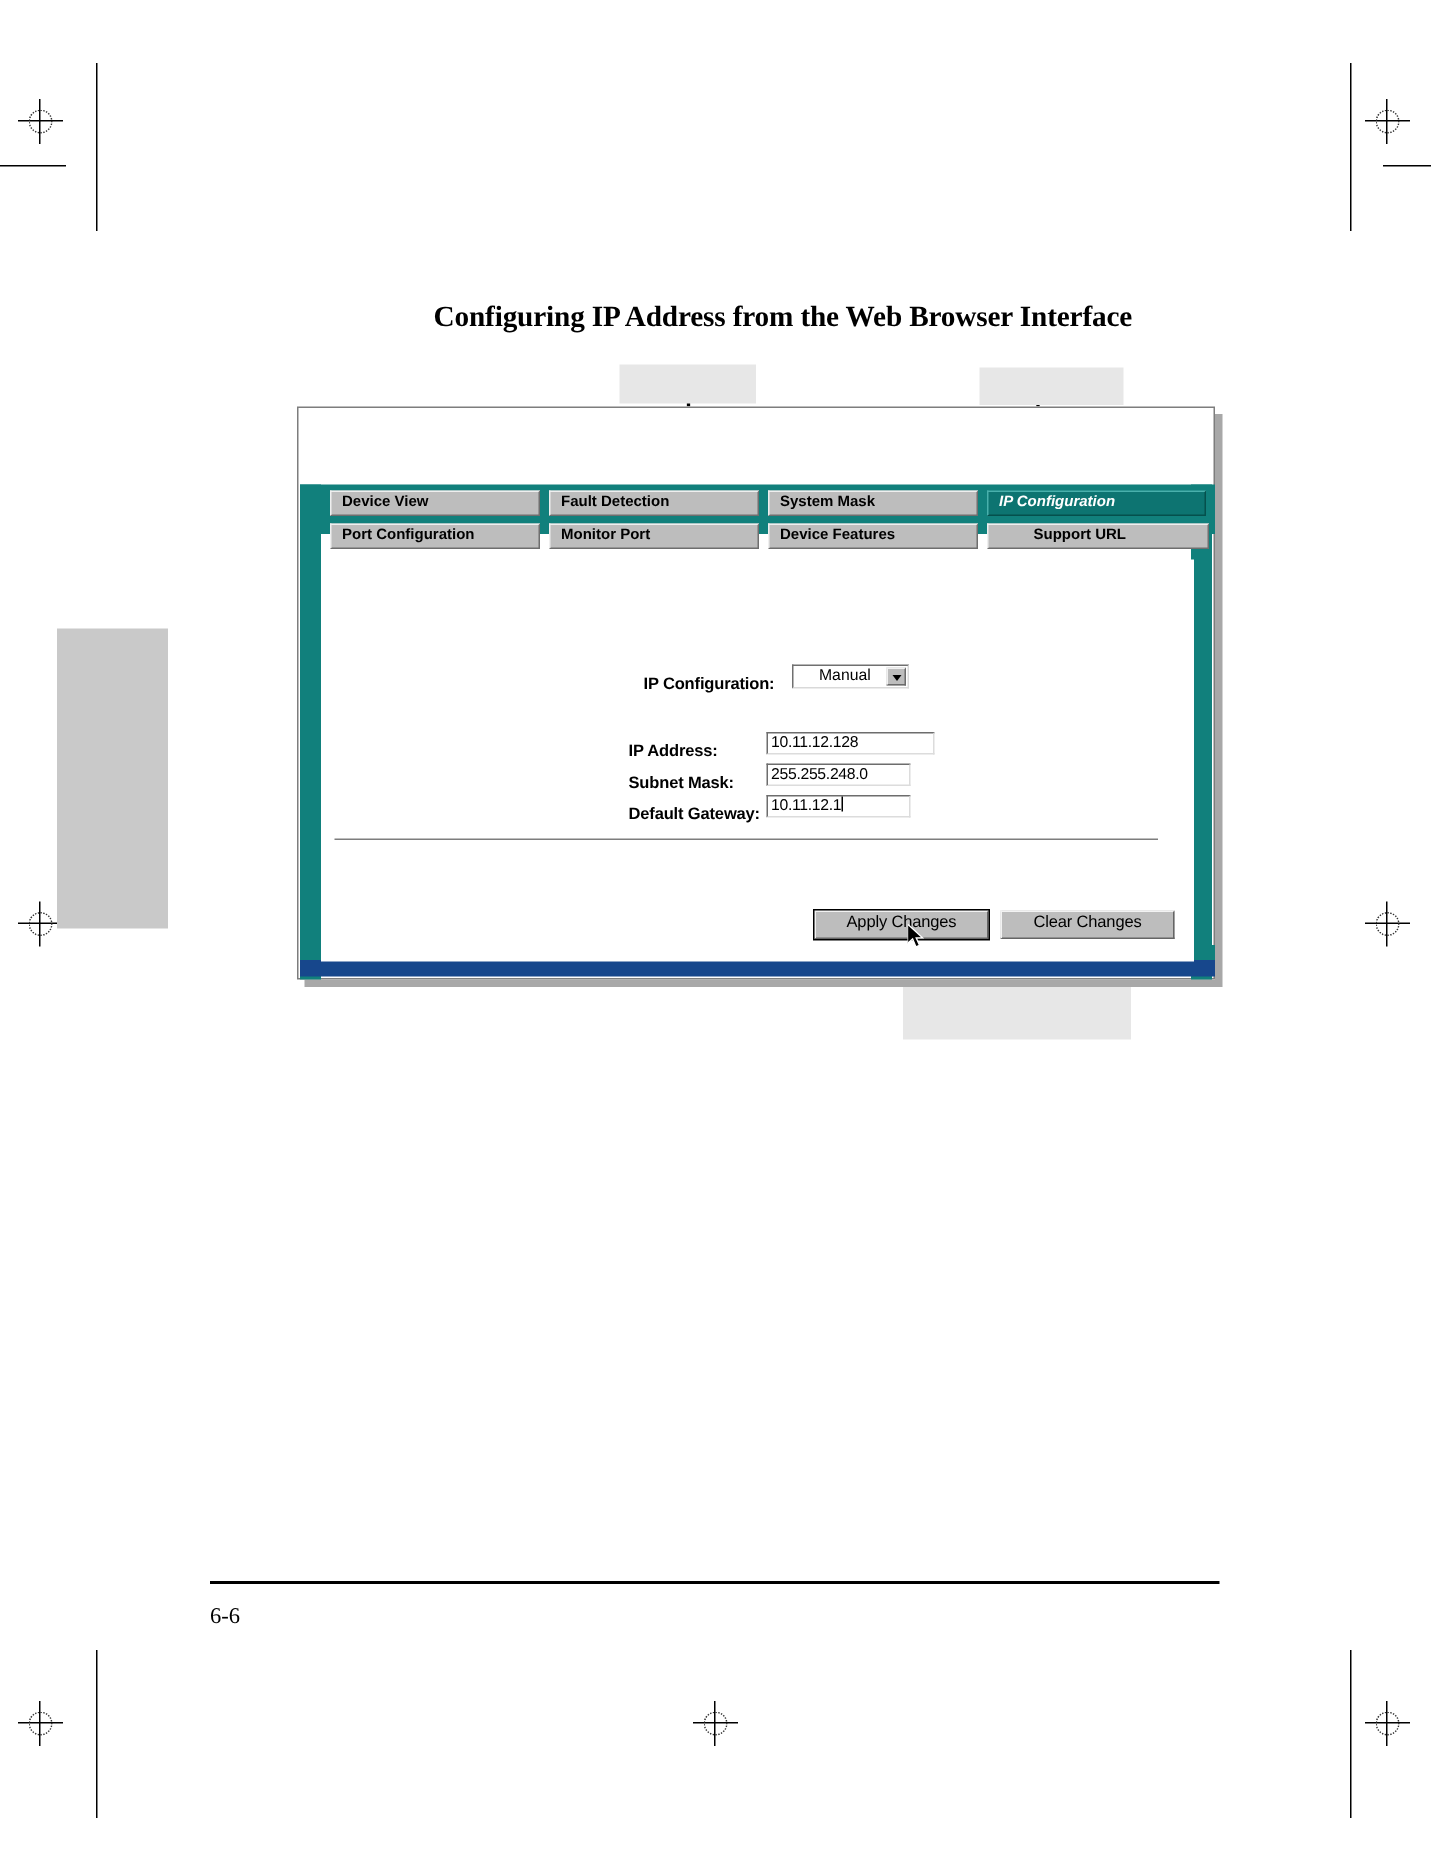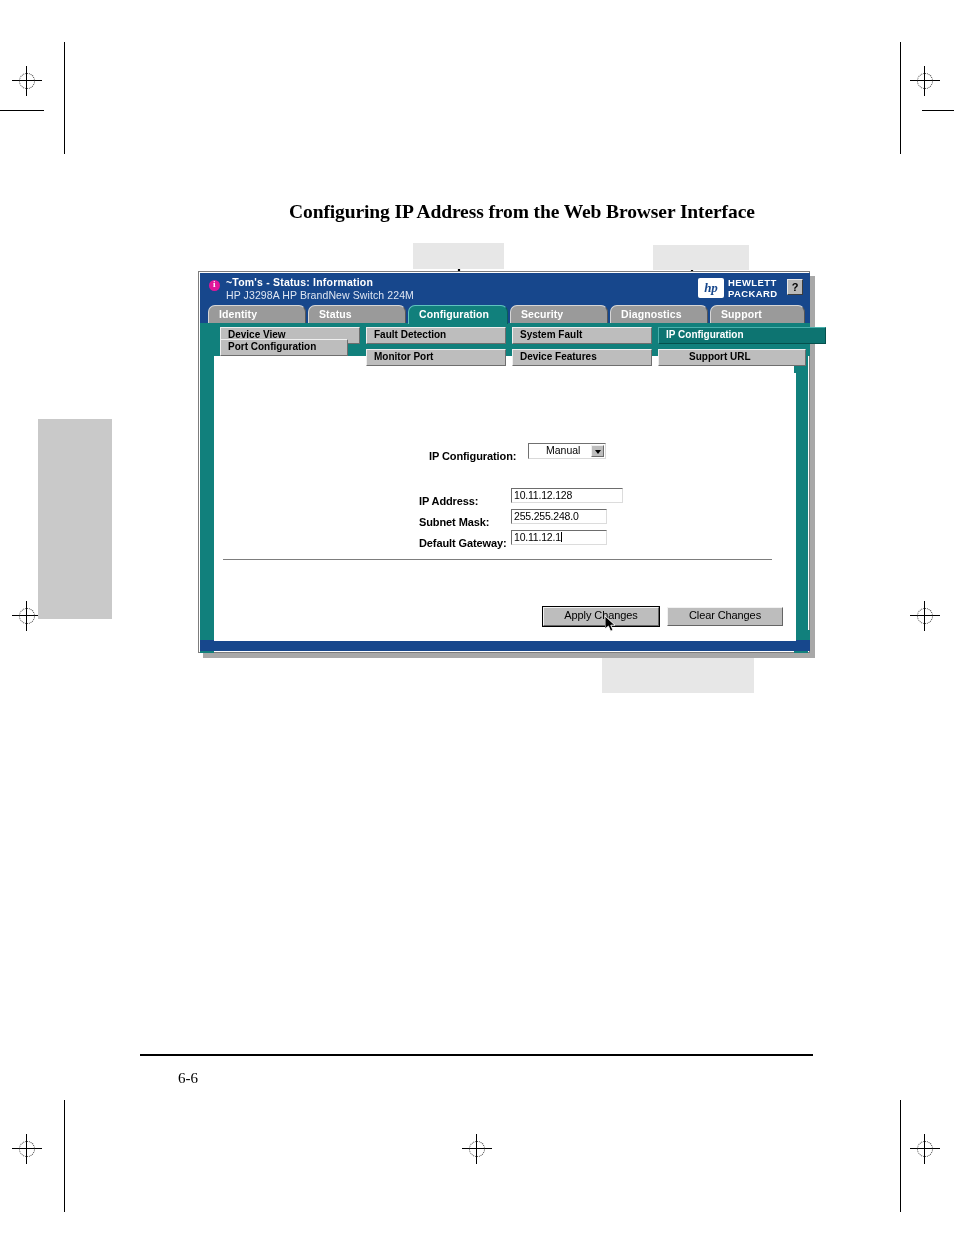--- a/index.html
+++ b/index.html
@@ -69,21 +69,20 @@
     height: 2.4px;
     background: #000;
   }
   .footer-page-num {
     position: absolute;
     left: 140px;
     top: 1070px;
     font-family: "Liberation Serif", serif;
     font-size: 15px;
     color: #000;
-    margin-left: 38px;
   }
 
   
   .callout {
     position: absolute;
     background: #e7e7e7;
   }
 
   
   .arrow-layer {
@@ -500,56 +499,34 @@
 
   <line x1="617" y1="528" x2="559" y2="540" stroke="#000" stroke-width="2" marker-end="url(#ah)"></line>
 
   <line x1="633" y1="645" x2="607" y2="619" stroke="#000" stroke-width="2" marker-end="url(#ah)"></line>
 </svg>
 
 <div class="webui-shadow"></div>
 <div class="webui">
   <div class="webui-outer">
 
-    <div class="title-bar">
-      <div class="title-bar-inner"></div>
-      <div class="status-dot"></div>
-      <div class="title-line1">~Tom's - Status: Information</div>
-      <div class="title-line2">HP J3298A HP BrandNew Switch 224M</div>
-      <div class="hp-logo-box">
-        <span class="hp-text">hp</span>
-      </div>
-      <div class="hp-wordmark">
-        <div>HEWLETT</div>
-        <div>PACKARD</div>
-      </div>
-      <div class="help-btn">?</div>
-    </div>
-
-    <div class="tab-strip">
-      <div class="tab" style="left:8px; width:98px;">Identity</div>
-      <div class="tab" style="left:108px; width:98px;">Status</div>
-      <div class="tab active" style="left:208px; width:100px;">Configuration</div>
-      <div class="tab" style="left:310px; width:98px;">Security</div>
-      <div class="tab" style="left:410px; width:98px;">Diagnostics</div>
-      <div class="tab" style="left:510px; width:95px;">Support</div>
-    </div>
+
 
     <div class="teal-band"></div>
     <div class="teal-frame-left"></div>
     <div class="teal-frame-right"></div>
     <div class="teal-frame-bottom"></div>
     <div class="navy-bottom"></div>
 
     <div class="subbtn-wrap">
       <div class="subbtn" style="left:6px; top:2px; width:140px;">Device View</div>
       <div class="subbtn" style="left:152px; top:2px; width:140px;">Fault Detection</div>
-      <div class="subbtn" style="left:298px; top:2px; width:140px;">System Fault</div>
-      <div class="subbtn sel" style="left:444px; top:2px; width:168px;">IP Configuration</div>
-      <div class="subbtn" style="left:6px; top:14px; width:128px;">Port Configuration</div>
+      <div class="subbtn" style="left:298px; top:2px; width:140px;">System Mask</div>
+      <div class="subbtn sel" style="left:444px; top:2px; width:146px;font-style:italic;">IP Configuration</div>
+      <div class="subbtn" style="left:6px; top:24px; width:140px;">Port Configuration</div>
       <div class="subbtn" style="left:152px; top:24px; width:140px;">Monitor Port</div>
       <div class="subbtn" style="left:298px; top:24px; width:140px;">Device Features</div>
       <div class="subbtn" style="left:444px; top:24px; width:148px;padding-left:30px;">Support URL</div>
     </div>
 
     <div class="content-area">
 
       <div class="form-row" style="left:215px; top:73px;">
         <span class="form-label">IP Configuration:</span>
       </div>

